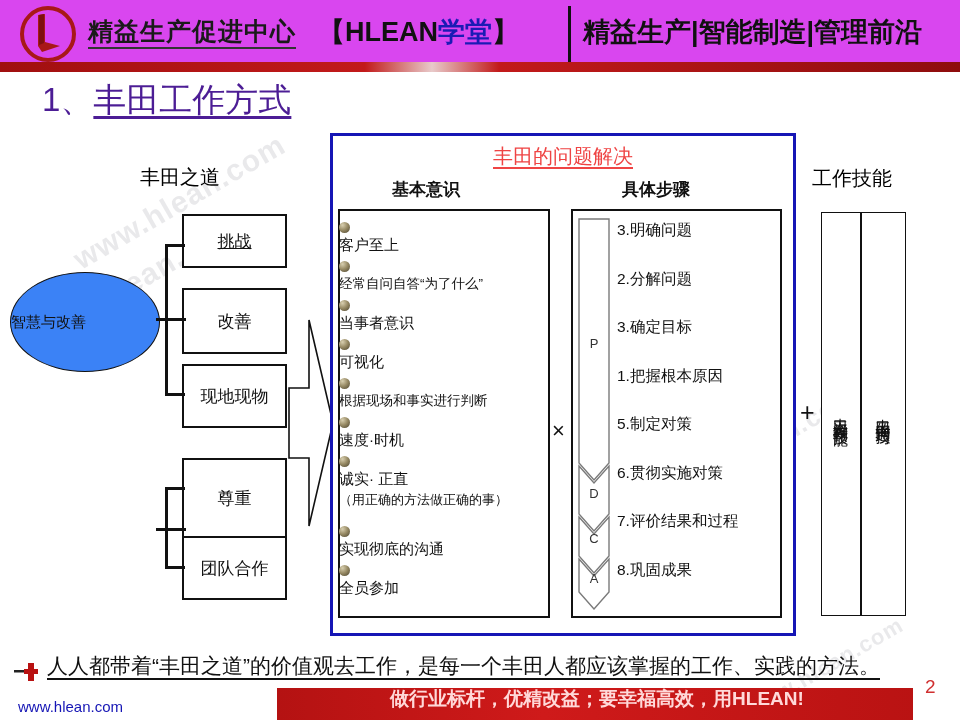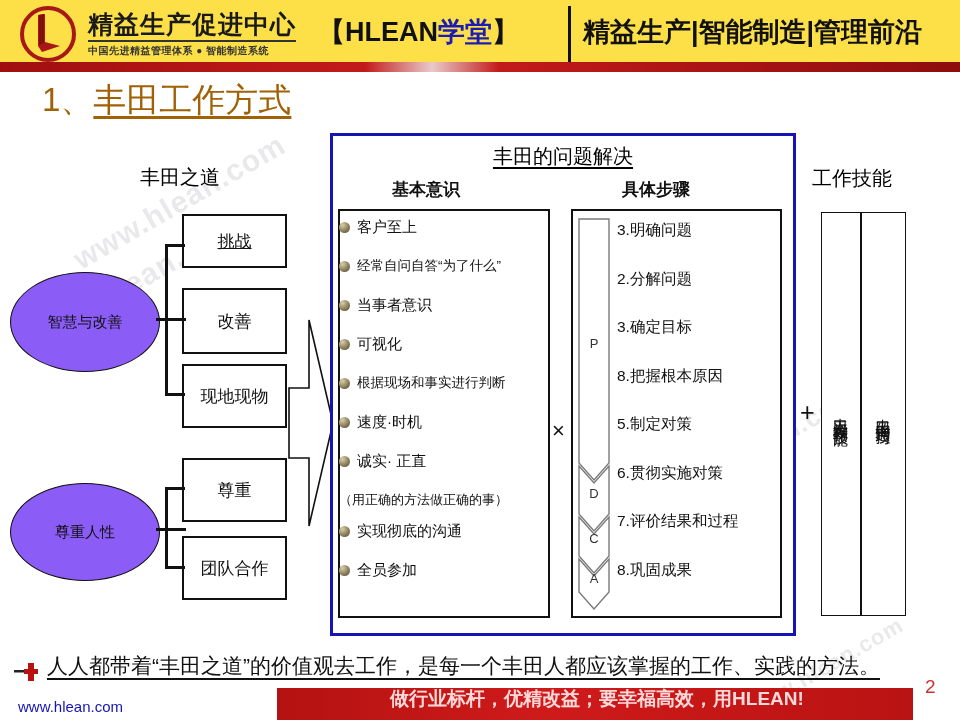--- a/index.html
+++ b/index.html
@@ -13,21 +13,21 @@
 
   
   .wm{position:absolute;color:rgba(120,120,130,.16);font-size:30px;font-weight:bold;
       transform:rotate(-30deg);white-space:nowrap;pointer-events:none;letter-spacing:1px;}
   .wm1{left:60px;top:185px;}
   .wm2{left:15px;top:265px;}
   .wm3{left:660px;top:430px;font-size:26px;}
   .wm4{left:735px;top:655px;font-size:22px;}
 
   
-  .header{position:absolute;left:0;top:0;width:960px;height:68px;background:#fde047;}
+  .header{position:absolute;left:0;top:0;width:960px;height:68px;background:#d946ef;}
   .hdr-logo{position:absolute;left:18px;top:6px;display:flex;align-items:center;}
   .logo-mark{width:62px;height:56px;position:relative;margin-right:8px;}
   .logo-mark .ring{position:absolute;left:2px;top:0;width:56px;height:56px;border-radius:50%;
       border:4px solid #a81818;box-sizing:border-box;}
   .logo-mark .hook{position:absolute;left:14px;top:6px;width:30px;height:42px;}
   .logo-txt{position:relative;}
   .logo-main{font-size:25px;font-weight:bold;color:#1a1a1a;letter-spacing:1px;line-height:28px;
       font-family:"DejaVu Sans","Liberation Sans",sans-serif;}
   .logo-rule{height:2px;background:#333;margin:1px 0 2px;}
   .logo-sub{font-size:10px;color:#333;letter-spacing:.5px;font-weight:bold;}
@@ -37,46 +37,46 @@
   .hdr-brand .hl{color:#d50000;}
   .hdr-brand .brk{color:#111;}
   .hdr-brand .en{color:#111;font-family:"Liberation Sans",sans-serif;}
   .hdr-tag{position:absolute;left:583px;top:14px;font-size:27px;font-weight:bold;color:#111;
       white-space:nowrap;}
   .hdr-divider{position:absolute;left:568px;top:6px;width:3px;height:56px;background:#111;}
   .hdr-bar{position:absolute;left:0;top:62px;width:960px;height:10px;
       background:linear-gradient(90deg,#a00f0f 0%,#c21a1a 38%,#e8caca 45%,#c21a1a 52%,#8e0d0d 100%);}
 
   
-  .title{position:absolute;left:42px;top:78px;font-size:33px;color:#a16207;white-space:nowrap;}
+  .title{position:absolute;left:42px;top:78px;font-size:33px;color:#4c1d95;white-space:nowrap;}
   .title .num{font-family:"Liberation Sans",sans-serif;}
   .title .u{text-decoration:underline;text-underline-offset:5px;}
 
   
   .bx{position:absolute;border:2px solid #111;background:#fff;box-sizing:border-box;
       display:flex;align-items:center;justify-content:center;font-size:17px;color:#111;}
 
   .sec-label{position:absolute;font-size:20px;color:#000000;white-space:nowrap;}
 
-  .ellipse{position:absolute;border:1.5px solid #111;border-radius:50%;background:#8b5cf6;
-      display:flex;align-items:center;justify-content:center;font-size:15px;color:#111;}
+  .ellipse{position:absolute;border:1.5px solid #111;border-radius:50%;background:#3b82f6;
+      display:flex;align-items:center;justify-content:flex-start;font-size:15px;color:#111;}
 
   .ln{position:absolute;background:#111;}
 
   
   .bluebox{position:absolute;left:330px;top:133px;width:466px;height:503px;
       border:3px solid #1515b5;background:#fff;box-sizing:border-box;}
   .blue-title{position:absolute;left:330px;top:143px;width:466px;text-align:center;
-      font-size:20px;color:#000000;text-decoration:underline;text-underline-offset:4px;}
+      font-size:20px;color:#ef4444;text-decoration:underline;text-underline-offset:4px;}
   .col-head{position:absolute;font-size:17px;font-weight:bold;color:#111;white-space:nowrap;}
 
   .innerbox{position:absolute;border:2px solid #111;background:#fff;box-sizing:border-box;}
 
   .blist{position:absolute;left:339px;top:215px;width:205px;}
-  .bitem{display:flex;align-items:flex-start;margin-bottom:3px;height:36px;}
+  .bitem{display:flex;align-items:flex-start;margin-bottom:3px;height:36px;flex-direction:column;}
   .bullet{width:11px;height:11px;border-radius:50%;flex:0 0 auto;margin-top:7px;margin-right:7px;
       background:radial-gradient(circle at 32% 28%,#d8cfb0 0%,#9a8d67 45%,#4a422c 100%);}
   .btxt{font-size:15px;line-height:24px;color:#111;white-space:nowrap;}
   .btxt.sm{font-size:13.5px;}
   .bitem.nob{padding-left:0;height:28px;}
   .bitem.nob .btxt{font-size:13px;}
 
   .times{position:absolute;left:552px;top:418px;font-size:22px;color:#111;}
 
   .steps{position:absolute;left:617px;top:215px;width:160px;}
@@ -124,21 +124,20 @@
       <div class="logo-mark">
         <div class="ring"></div>
         <svg class="hook" viewBox="0 0 30 42" xmlns="http://www.w3.org/2000/svg">
           <path d="M13 2 L13 30 L28 34 L10 40 L6 34 L6 3 Z" fill="#a81818"></path>
           <path d="M12 2 L12 31 L7 33 L7 3 Z" fill="#7e1010"></path>
         </svg>
       </div>
       <div class="logo-txt">
         <div class="logo-main">精益生产促进中心</div>
         <div class="logo-rule"></div>
-        <div class="logo-sub">中国先进精益管理体系 ● 智能制造系统</div>
       </div>
     </div>
 
     <div class="hdr-brand"><span class="brk">【</span><span class="hl en">H</span><span class="en">LEAN</span><span>学堂</span><span class="brk">】</span></div>
 
     <div class="hdr-divider"></div>
     <div class="hdr-tag">精益生产|智能制造|管理前沿</div>
     <div class="hdr-bar"></div>
   </div>
 
@@ -157,24 +156,21 @@
     </div>
   <div class="bx" style="left:182px;top:364px;width:105px;height:64px;">
       <span>现地现物</span>
     </div>
 
   <div class="ln" style="left:156px;top:318px;width:30px;height:3px;"></div>
   <div class="ln" style="left:165px;top:244px;width:3px;height:152px;"></div>
   <div class="ln" style="left:165px;top:244px;width:20px;height:3px;"></div>
   <div class="ln" style="left:165px;top:393px;width:20px;height:3px;"></div>
 
-  <div class="ellipse" style="left:10px;top:483px;width:148px;height:96px;">
-      <span>尊重人性</span>
-    </div>
-  <div class="bx" style="left:182px;top:458px;width:105px;height:64px;">
+  <div class="bx" style="left:182px;top:458px;width:105px;height:80px;">
       <span>尊重</span>
     </div>
   <div class="bx" style="left:182px;top:536px;width:105px;height:64px;">
       <span>团队合作</span>
     </div>
   <div class="ln" style="left:156px;top:528px;width:30px;height:3px;"></div>
   <div class="ln" style="left:165px;top:487px;width:3px;height:82px;"></div>
   <div class="ln" style="left:165px;top:487px;width:20px;height:3px;"></div>
   <div class="ln" style="left:165px;top:566px;width:20px;height:3px;"></div>
 
@@ -231,21 +227,21 @@
         <span class="btxt">全员参加</span>
       </div>
     </div>
 
   <div class="times">×</div>
 
   <div class="steps">
       <div class="step">3.明确问题</div>
       <div class="step">2.分解问题</div>
       <div class="step">3.确定目标</div>
-      <div class="step">8.把握根本原因</div>
+      <div class="step">1.把握根本原因</div>
       <div class="step">5.制定对策</div>
       <div class="step">6.贯彻实施对策</div>
       <div class="step">7.评价结果和过程</div>
       <div class="step">8.巩固成果</div>
     </div>
 
   <div class="pdca">
     <svg width="32" height="392" viewBox="0 0 32 392" xmlns="http://www.w3.org/2000/svg">
       <path d="M1 1 L31 1 L31 245 L16 262 L1 245 Z" fill="#fff" stroke="#7a7a7a" stroke-width="1.4"></path>
       <path d="M1 248 L16 265 L31 248 L31 296 L16 313 L1 296 Z" fill="#fff" stroke="#7a7a7a" stroke-width="1.4"></path>

